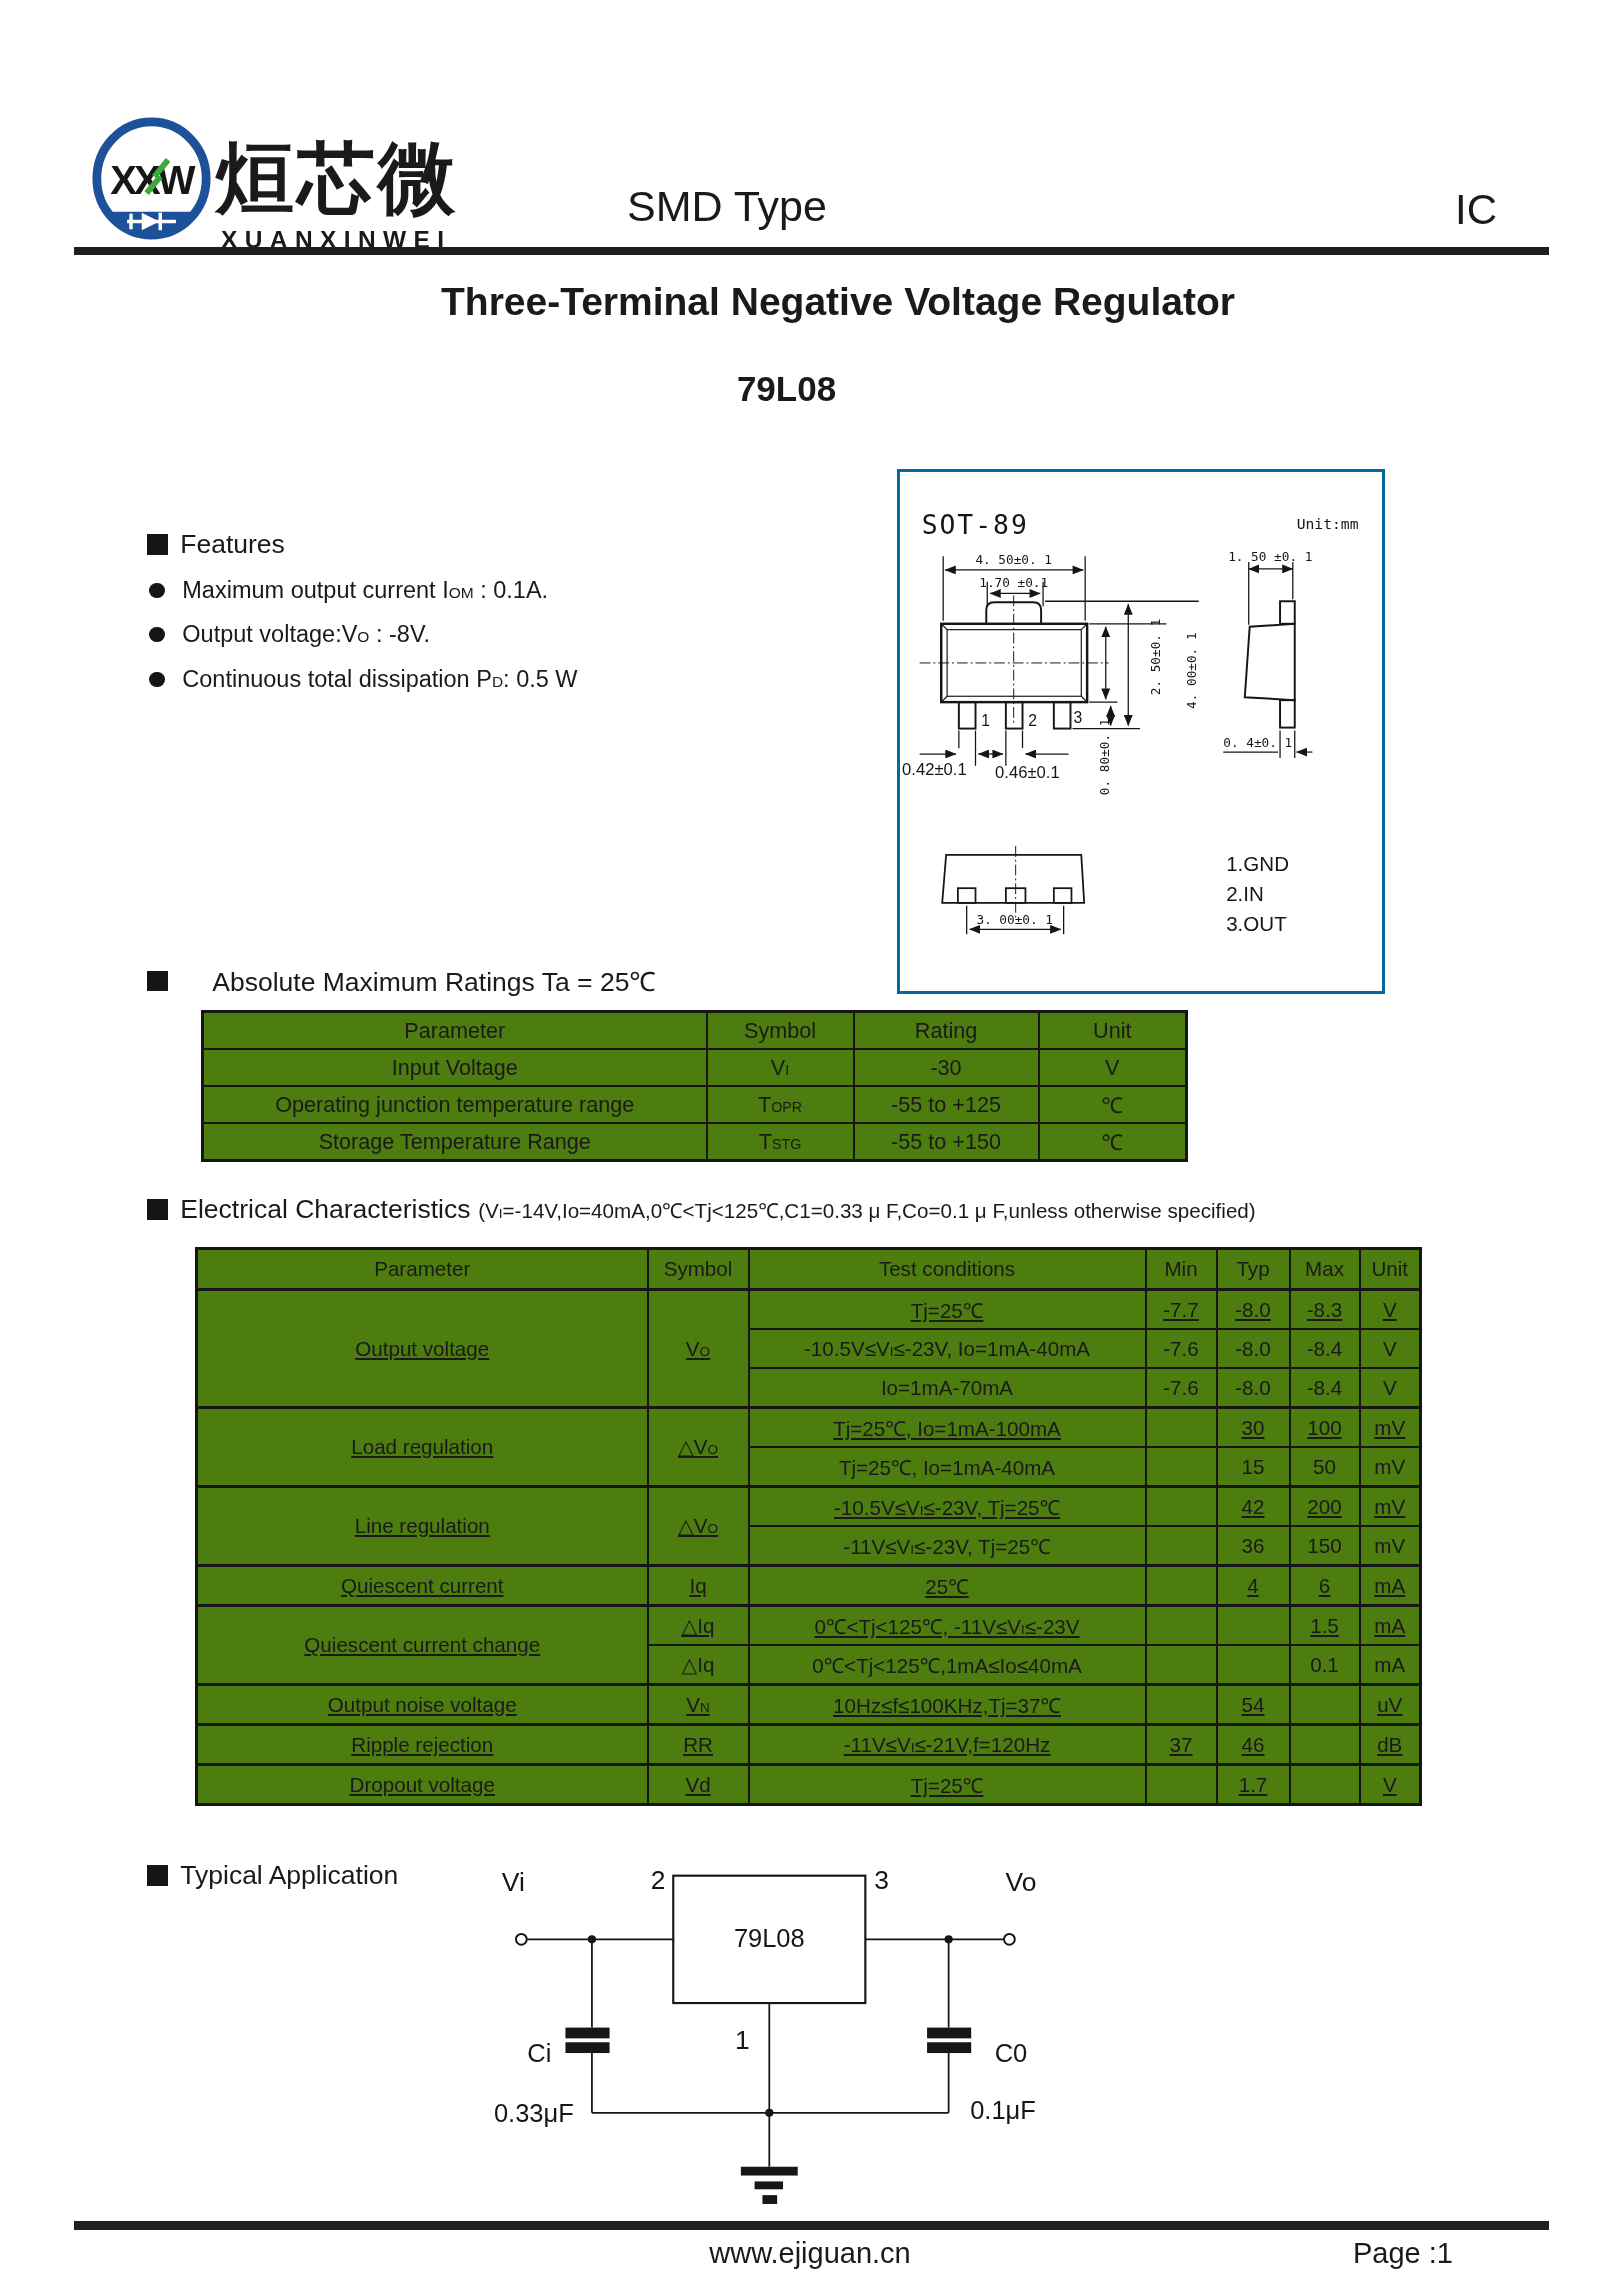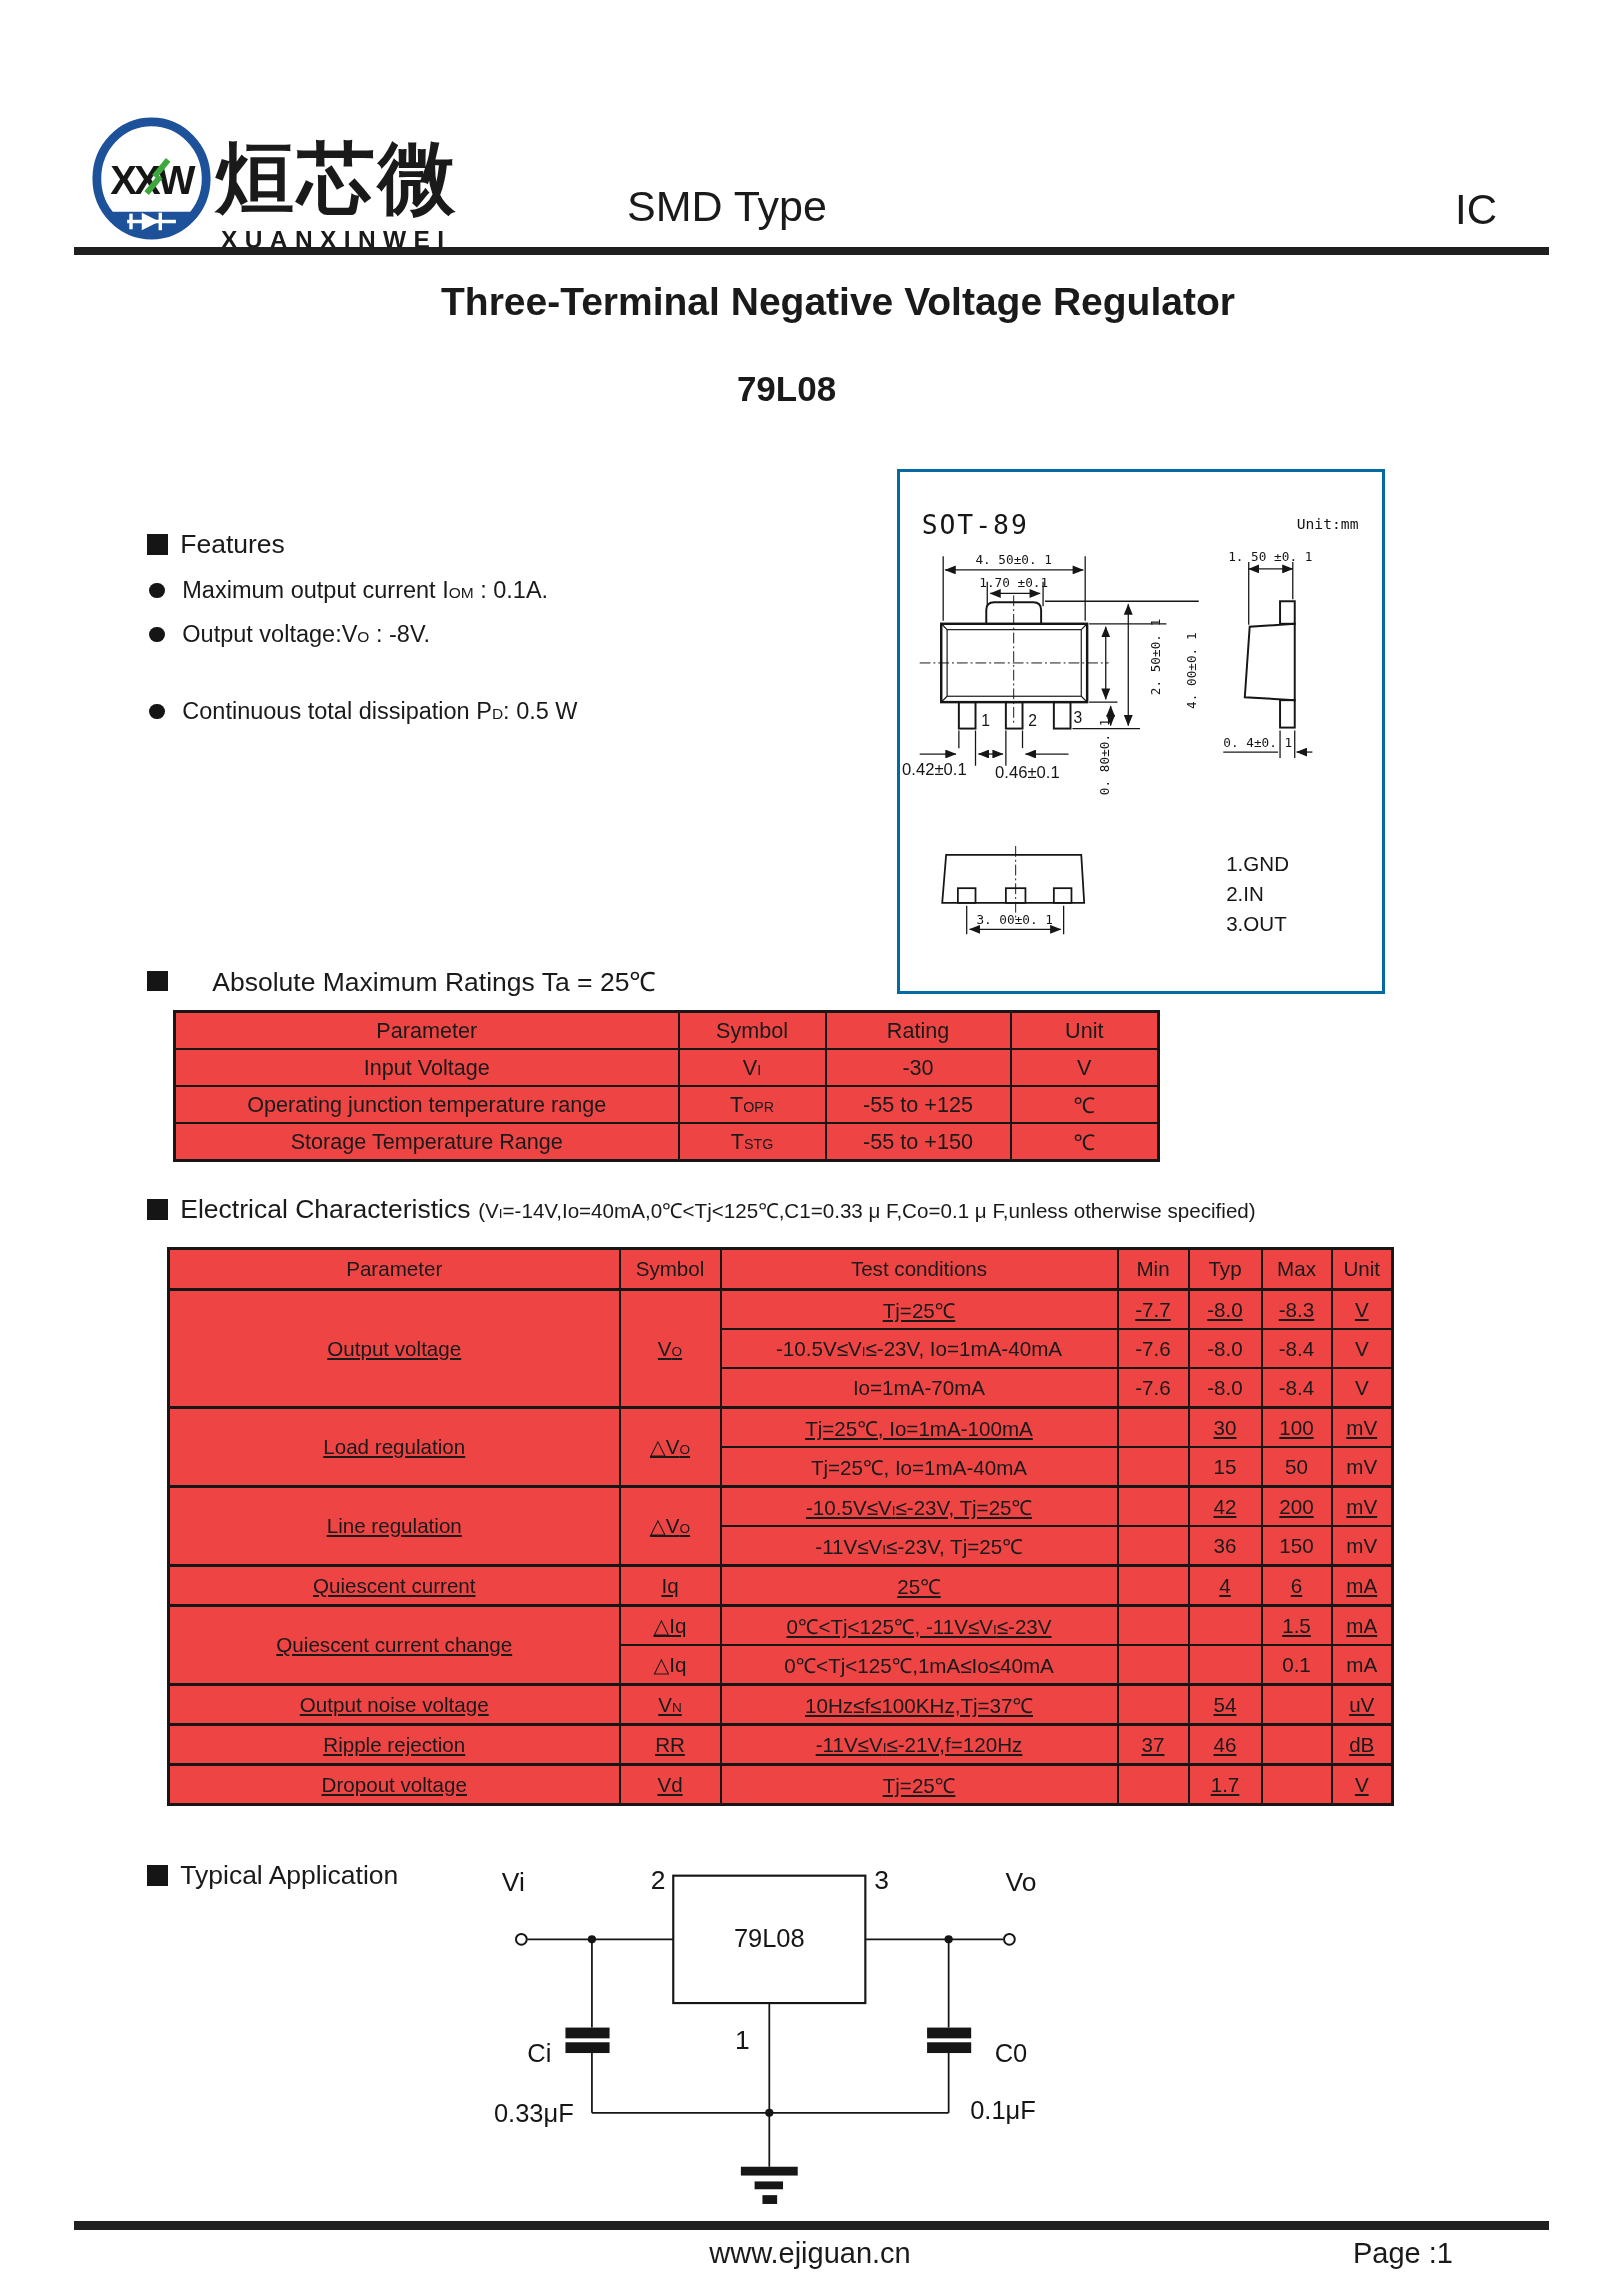--- a/index.html
+++ b/index.html
@@ -7,21 +7,21 @@
         font-family:"Liberation Sans",sans-serif;color:#1a1a1a;overflow:hidden;margin:0 auto;padding-left:24px;}
   .ab{position:absolute;}
   .rule{position:absolute;background:#1f1f1f;}
   .ctr{width:1620px;text-align:center;}
   .sec-head{display:flex;align-items:center;font-size:26.5px;white-space:nowrap;}
   .sec-head .sq{width:20.6px;height:20.6px;background:#151515;margin-right:12.7px;flex:0 0 auto;}
   .note{font-size:20.6px;margin-left:7.8px;}
   .sb{font-size:0.66em;}
   .feat-row{display:flex;align-items:center;font-size:23.5px;white-space:nowrap;}
   .feat-row .dot{width:15.7px;height:15.7px;border-radius:50%;background:#151515;margin-right:17.6px;flex:0 0 auto;}
-  table.sheet{border-collapse:collapse;table-layout:fixed;position:absolute;background:#ef4444;}
+  table.sheet{border-collapse:collapse;table-layout:fixed;position:absolute;background:#4d7c0f;margin-left:28px;}
   table.sheet td{border:2.9px solid #161616;font-size:21.6px;text-align:center;padding:0;
                  white-space:nowrap;overflow:hidden;font-weight:400;}
   table.abs-t{left:173px;top:1010px;width:984px;border:3.9px solid #161616;}
   table.abs-t td{height:35px;}
   table.elec-t{left:167px;top:1247px;width:1222px;border:3.9px solid #161616;}
   table.elec-t td{border-width:2px;font-size:20.6px;height:37px;}
   table.elec-t tr.g td{border-top-width:3.9px;text-decoration:underline;}
   table.elec-t tr.head td{border-bottom-width:3.9px;height:38px;}
   td.pl{text-align:left;padding-left:9.8px;}
   .pkg-box{position:absolute;left:897px;top:469px;width:482px;height:519px;border:3px solid #0369a1;}
@@ -61,21 +61,21 @@
     <span>Features</span>
   </div>
   <div class="ab feat-row" style="left:149px;top:577px;">
     <span class="dot"></span>
     <span><span>Maximum output current I</span><span class="sb">OM</span><span> : 0.1A.</span></span>
   </div>
   <div class="ab feat-row" style="left:149px;top:621px;">
     <span class="dot"></span>
     <span><span> Output voltage:V</span><span class="sb">O</span><span> : -8V.</span></span>
   </div>
-  <div class="ab feat-row" style="left:149px;top:666px;margin-top:32px;">
+  <div class="ab feat-row" style="left:149px;top:666px;">
     <span class="dot"></span>
     <span><span>Continuous total dissipation P</span><span class="sb">D</span><span>: 0.5 W</span></span>
   </div>
 
   <div class="pkg-box">
   <svg width="482" height="519" viewBox="0 0 492 530">
     <defs>
       <marker id="ah" viewBox="0 0 10 8" refX="9.5" refY="4" markerWidth="9" markerHeight="7" orient="auto-start-reverse">
         <path d="M0,0 L10,4 L0,8 Z" fill="#161616"></path>
       </marker>

